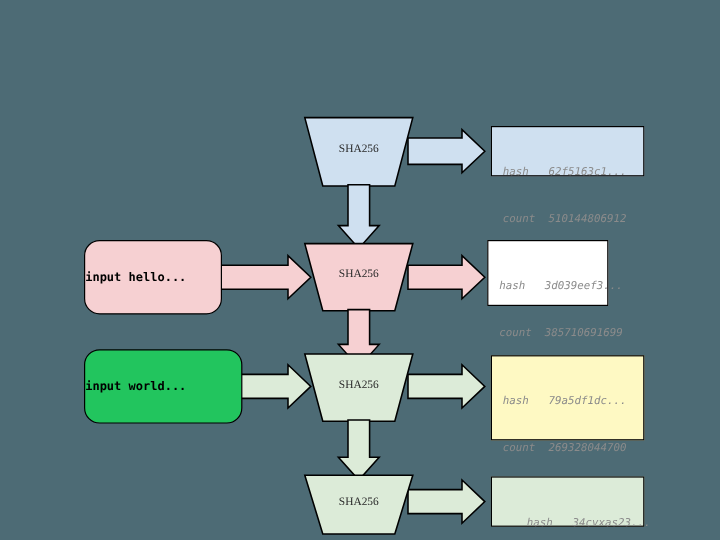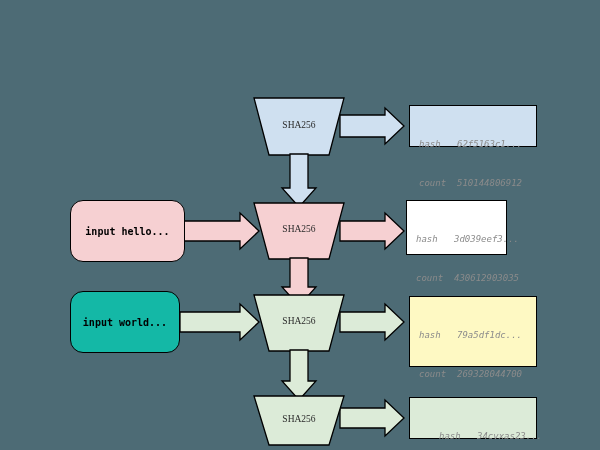--- a/index.html
+++ b/index.html
@@ -40,21 +40,20 @@
   .info-key { display: inline-block; width: 38px; }
 
   
   .input-box {
     position: absolute;
     box-sizing: border-box;
     border: 1px solid #000;
     border-radius: 13px;
     display: flex;
     align-items: center;
-    justify-content: center;
     font-family: "DejaVu Sans Mono", monospace;
     font-size: 10px;
     font-weight: bold;
     color: #000;
     z-index: 5;
   }
 
   
   .funnel-label {
     position: absolute;
@@ -97,32 +96,32 @@
   </svg>
 
   <div class="funnel-label" style="left:254px; top:120px; width:90px;">SHA256</div>
   <div class="funnel-label" style="left:254px; top:224px; width:90px;">SHA256</div>
   <div class="funnel-label" style="left:254px; top:316px; width:90px;">SHA256</div>
   <div class="funnel-label" style="left:254px; top:414px; width:90px;">SHA256</div>
 
   <div class="input-box" style="left:70px; top:200px; width:115px; height:62px; background:#f6d0d2;">
     <span>input hello...</span>
   </div>
-  <div class="input-box" style="left:70px; top:291px; width:110px; height:62px; background:#14b8a6;">
+  <div class="input-box" style="left:70px; top:291px; width:132px; height:62px; background:#22c55e;">
     <span>input world...</span>
   </div>
 
   <div class="info-box" style="left:409px; top:105px; width:128px; height:42px; background:#cfe0f0;">
     <div class="info-line"><span class="info-key">hash</span><span>62f5163c1...</span></div>
     <div class="info-line"><span class="info-key">count</span><span>510144806912</span></div>
   </div>
 
   <div class="info-box" style="left:406px; top:200px; width:101px; height:55px; background:#ffffff;">
     <div class="info-line"><span class="info-key">hash</span><span>3d039eef3...</span></div>
-    <div class="info-line"><span class="info-key">count</span><span>430612903035</span></div>
+    <div class="info-line"><span class="info-key">count</span><span>385710691699</span></div>
     <div class="info-line strong"><span class="info-key">input</span><span>hello...</span></div>
   </div>
 
   <div class="info-box" style="left:409px; top:296px; width:128px; height:71px; background:#fef9c3;">
     <div class="info-line"><span class="info-key">hash</span><span>79a5df1dc...</span></div>
     <div class="info-line"><span class="info-key">count</span><span>269328044700</span></div>
     <div class="info-line strong"><span class="info-key">input</span><span>world...</span></div>
   </div>
 
   <div class="info-box" style="left:409px; top:397px; width:128px; height:42px; background:#dcebd8;padding-left:29px;">

